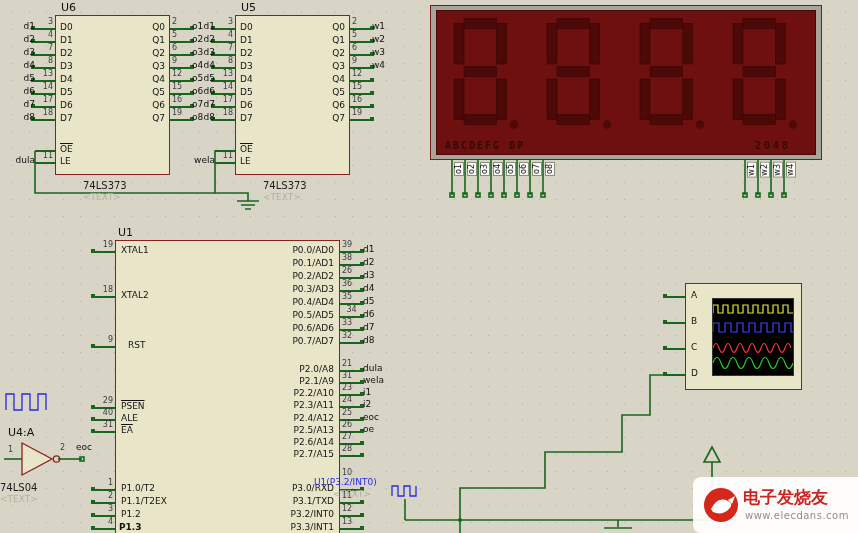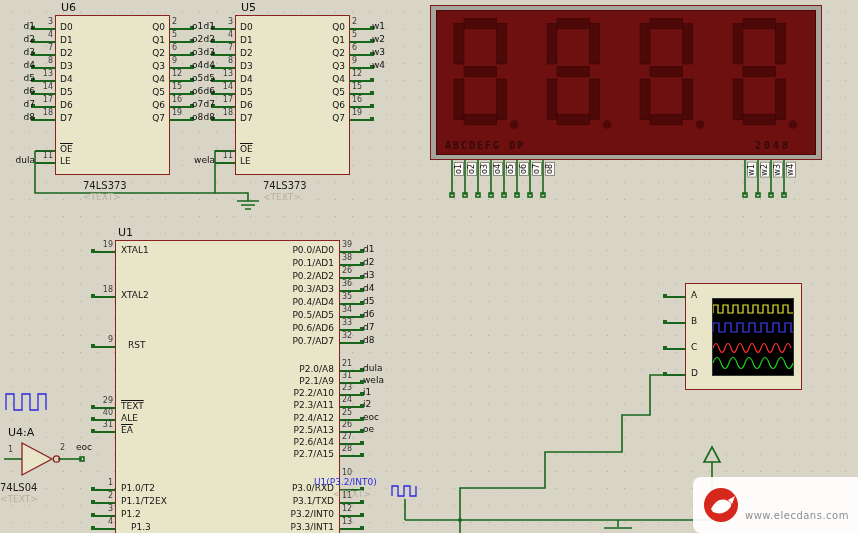--- a/index.html
+++ b/index.html
@@ -292,21 +292,21 @@
       <div class="term" style="left: -24px; top: 54px;"></div>
       <div class="pnum" style="left: -21px; top: 46px; width: 19px; text-align: right;">18</div>
       <div class="pname" style="left: 6px; top: 51px;">XTAL2</div>
       <div class="wire" style="left: -20px; top: 106px; width: 20px; height: 2px;"></div>
       <div class="term" style="left: -24px; top: 104px;"></div>
       <div class="pnum" style="left: -21px; top: 96px; width: 19px; text-align: right;">9</div>
       <div class="pname" style="left: 6px; top: 101px; padding-left: 7px;">RST</div>
       <div class="wire" style="left: -20px; top: 167px; width: 20px; height: 2px;"></div>
       <div class="term" style="left: -24px; top: 165px;"></div>
       <div class="pnum" style="left: -21px; top: 157px; width: 19px; text-align: right;">29</div>
-      <div class="pname" style="left: 6px; top: 162px; text-decoration: overline;">TEXT</div>
+      <div class="pname" style="left: 6px; top: 162px; text-decoration: overline;">PSEN</div>
       <div class="wire" style="left: -20px; top: 179px; width: 20px; height: 2px;"></div>
       <div class="term" style="left: -24px; top: 177px;"></div>
       <div class="pnum" style="left: -21px; top: 169px; width: 19px; text-align: right;">40</div>
       <div class="pname" style="left: 6px; top: 174px;">ALE</div>
       <div class="wire" style="left: -20px; top: 191px; width: 20px; height: 2px;"></div>
       <div class="term" style="left: -24px; top: 189px;"></div>
       <div class="pnum" style="left: -21px; top: 181px; width: 19px; text-align: right;">31</div>
       <div class="pname" style="left: 6px; top: 186px; text-decoration: overline;">EA</div>
       <div class="wire" style="left: -20px; top: 249px; width: 20px; height: 2px;"></div>
       <div class="term" style="left: -24px; top: 247px;"></div>
@@ -316,21 +316,21 @@
       <div class="term" style="left: -24px; top: 260px;"></div>
       <div class="pnum" style="left: -21px; top: 252px; width: 19px; text-align: right;">2</div>
       <div class="pname" style="left: 6px; top: 257px;">P1.1/T2EX</div>
       <div class="wire" style="left: -20px; top: 275px; width: 20px; height: 2px;"></div>
       <div class="term" style="left: -24px; top: 273px;"></div>
       <div class="pnum" style="left: -21px; top: 265px; width: 19px; text-align: right;">3</div>
       <div class="pname" style="left: 6px; top: 270px;">P1.2</div>
       <div class="wire" style="left: -20px; top: 288px; width: 20px; height: 2px;"></div>
       <div class="term" style="left: -24px; top: 286px;"></div>
       <div class="pnum" style="left: -21px; top: 278px; width: 19px; text-align: right;">4</div>
-      <div class="pname" style="left: 16px; top: 283px;">P1.3</div>
+      <div class="pname" style="left: 4px; top: 283px; font-weight: bold;">P1.3</div>
       <div class="pname" style="right: 6px; top: 6px;">P0.0/AD0</div>
       <div class="pnum" style="right: -21px; top: 1px; width: 19px;">39</div>
       <div class="wire" style="right: -20px; top: 11px; width: 20px; height: 2px;"></div>
       <div class="term" style="right: -24px; top: 9px;"></div>
       <div class="net" style="right: -57px; top: 5px; width: 34px;">d1</div>
       <div class="pname" style="right: 6px; top: 19px;">P0.1/AD1</div>
       <div class="pnum" style="right: -21px; top: 14px; width: 19px;">38</div>
       <div class="wire" style="right: -20px; top: 24px; width: 20px; height: 2px;"></div>
       <div class="term" style="right: -24px; top: 22px;"></div>
       <div class="net" style="right: -57px; top: 18px; width: 34px;">d2</div>
@@ -343,21 +343,21 @@
       <div class="pnum" style="right: -21px; top: 40px; width: 19px;">36</div>
       <div class="wire" style="right: -20px; top: 50px; width: 20px; height: 2px;"></div>
       <div class="term" style="right: -24px; top: 48px;"></div>
       <div class="net" style="right: -57px; top: 44px; width: 34px;">d4</div>
       <div class="pname" style="right: 6px; top: 58px;">P0.4/AD4</div>
       <div class="pnum" style="right: -21px; top: 53px; width: 19px;">35</div>
       <div class="wire" style="right: -20px; top: 63px; width: 20px; height: 2px;"></div>
       <div class="term" style="right: -24px; top: 61px;"></div>
       <div class="net" style="right: -57px; top: 57px; width: 34px;">d5</div>
       <div class="pname" style="right: 6px; top: 71px;">P0.5/AD5</div>
-      <div class="pnum" style="right: -21px; top: 66px; width: 19px;">34</div>
+      <div class="pnum" style="right: -21px; top: 66px; width: 19px; text-align: center;">34</div>
       <div class="wire" style="right: -20px; top: 76px; width: 20px; height: 2px;"></div>
       <div class="term" style="right: -24px; top: 74px;"></div>
       <div class="net" style="right: -57px; top: 70px; width: 34px;">d6</div>
       <div class="pname" style="right: 6px; top: 84px;">P0.6/AD6</div>
       <div class="pnum" style="right: -21px; top: 79px; width: 19px;">33</div>
       <div class="wire" style="right: -20px; top: 89px; width: 20px; height: 2px;"></div>
       <div class="term" style="right: -24px; top: 87px;"></div>
       <div class="net" style="right: -57px; top: 83px; width: 34px;">d7</div>
       <div class="pname" style="right: 6px; top: 97px;">P0.7/AD7</div>
       <div class="pnum" style="right: -21px; top: 92px; width: 19px;">32</div>
@@ -510,20 +510,21 @@
   <svg class="blue-svg" style="left:391px; top:483px;" width="28" height="15" xmlns="http://www.w3.org/2000/svg">
     <polyline points="1,13 1,3 7,3 7,13 13,13 13,3 19,3 19,13 25,13 25,3" stroke="#2a2ae0"></polyline>
   </svg>
 
   <div id="watermark">
     <svg style="position:absolute; left:8px; top:8px;" width="40" height="40" xmlns="http://www.w3.org/2000/svg">
       <circle cx="20" cy="20" r="17" fill="#d6271c"></circle>
       <path d="M10 24 Q17 11 27 16 Q33 19 28 24 Q21 31 12 27 Z" fill="#ffffff"></path>
       <path d="M27 15 L34 11 L31 19 Z" fill="#ffffff"></path>
     </svg>
+    <div id="wm-title">电子发烧友</div>
     <div id="wm-url">www.elecdans.com</div>
   </div>
 
 <div class="vlabel" style="left: 454px; top: 162px;">o1</div>
     <div class="vlabel" style="left: 467px; top: 162px;">o2</div>
     <div class="vlabel" style="left: 480px; top: 162px;">o3</div>
     <div class="vlabel" style="left: 493px; top: 162px;">o4</div>
     <div class="vlabel" style="left: 506px; top: 162px;">o5</div>
     <div class="vlabel" style="left: 519px; top: 162px;">o6</div>
     <div class="vlabel" style="left: 532px; top: 162px;">o7</div>

